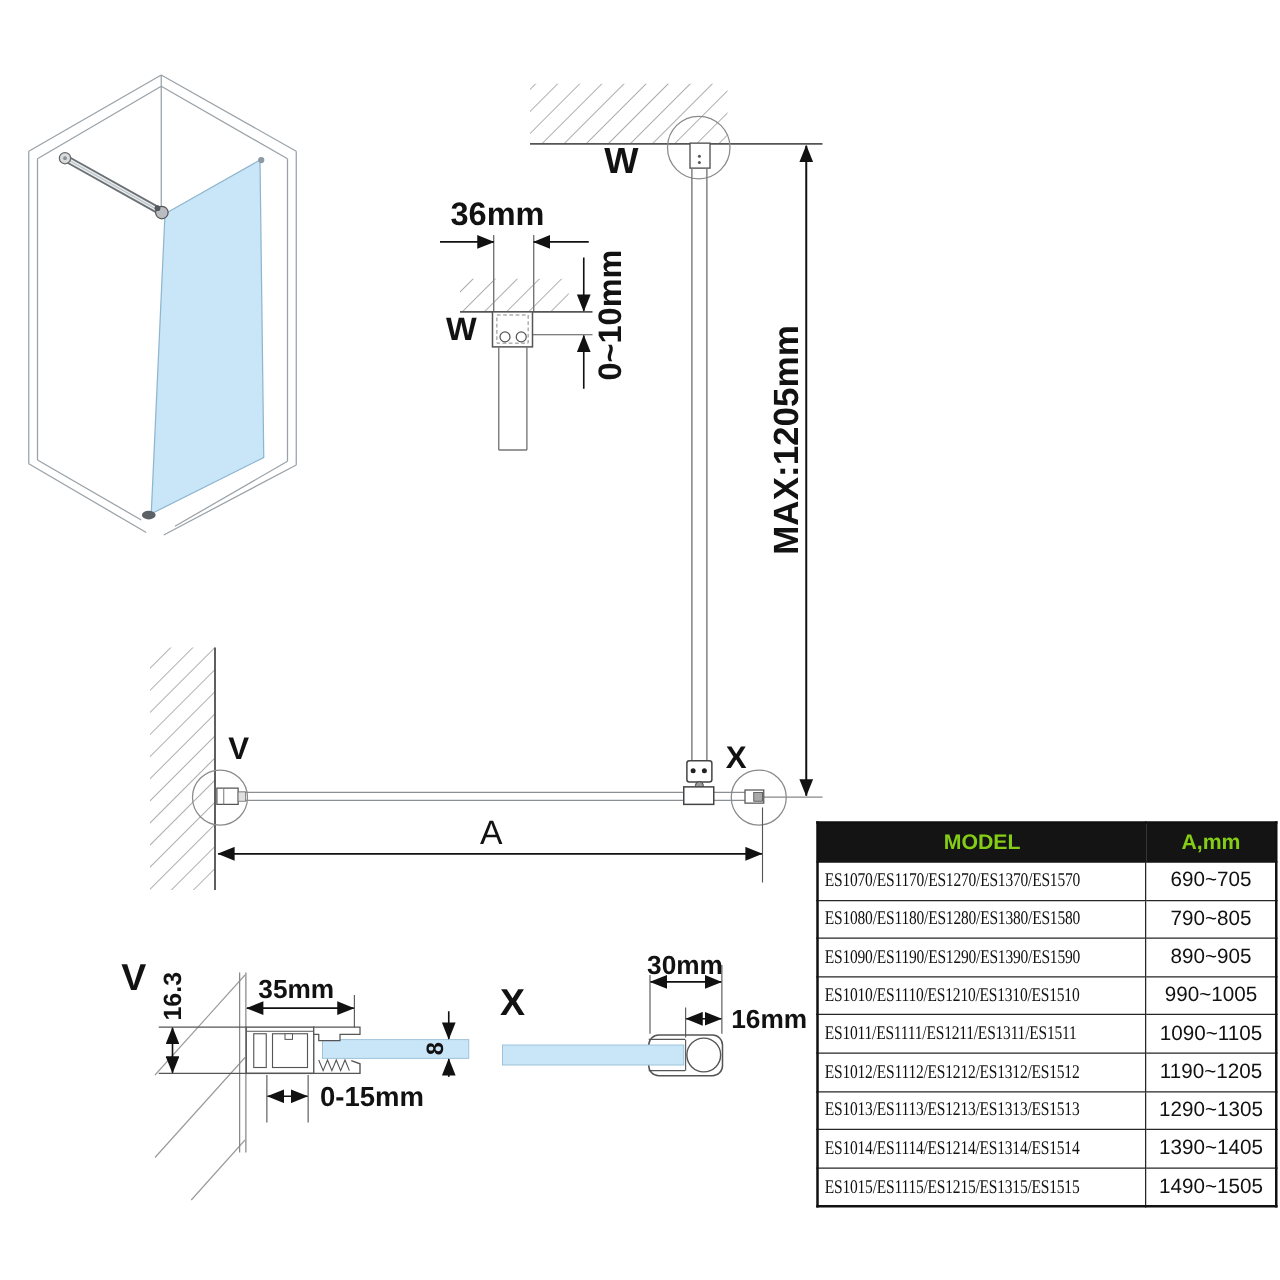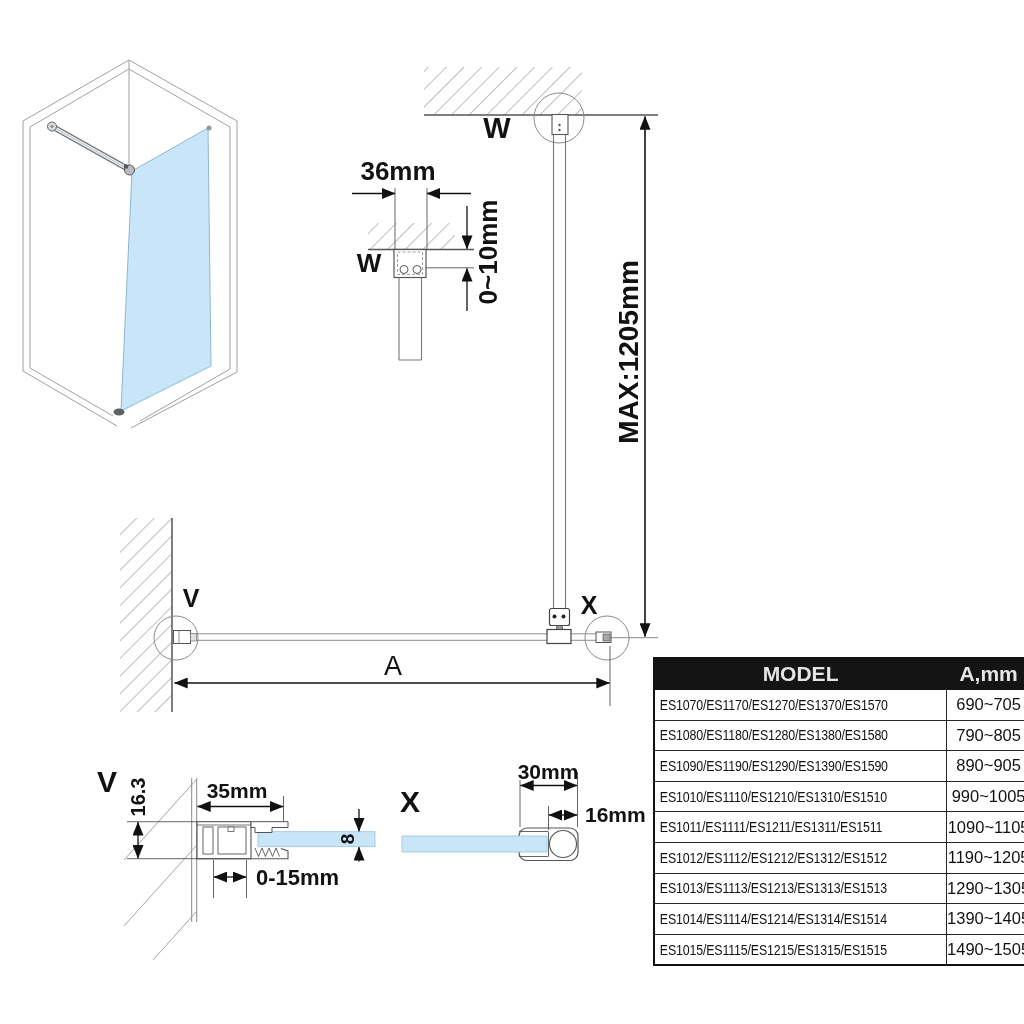--- a/index.html
+++ b/index.html
@@ -13,25 +13,25 @@
   .bt { font-family:"Liberation Sans", sans-serif; font-weight:bold; fill:#121212; }
   .nt { font-family:"Liberation Sans", sans-serif; font-weight:normal; fill:#121212; }
 
   
   .spec-table {
     position:absolute; left:653px; top:657px;
     border-collapse:collapse; background:#fff; table-layout:fixed;
     border:2px solid #111;
   }
   .spec-table th {
-    background:#141414; color:#e5e5e5; font-size:21px; font-weight:bold;
+    background:#141414; color:#84cc16; font-size:17px; font-weight:bold;
     height:30px; border:1px solid #141414; padding:0; text-align:center;
   }
   .spec-table td { border:1px solid #262626; height:29.6px; padding:0; color:#111; }
-  .spec-table td.model { width:239px; overflow:hidden; white-space:nowrap; }
+  .spec-table td.model { width:239px; overflow:hidden; white-space:nowrap;font-family:Liberation Serif, serif; }
   .spec-table td.model span {
     display:inline-block; transform:scaleX(0.80); transform-origin:0 50%;
     font-size:15.5px; letter-spacing:-0.2px; padding-left:6px; white-space:nowrap;
   }
   .spec-table td.aval { width:103px; text-align:center; font-size:16.5px; }
 </style>
 </head>
 <body>
 
 <div id="screen">

